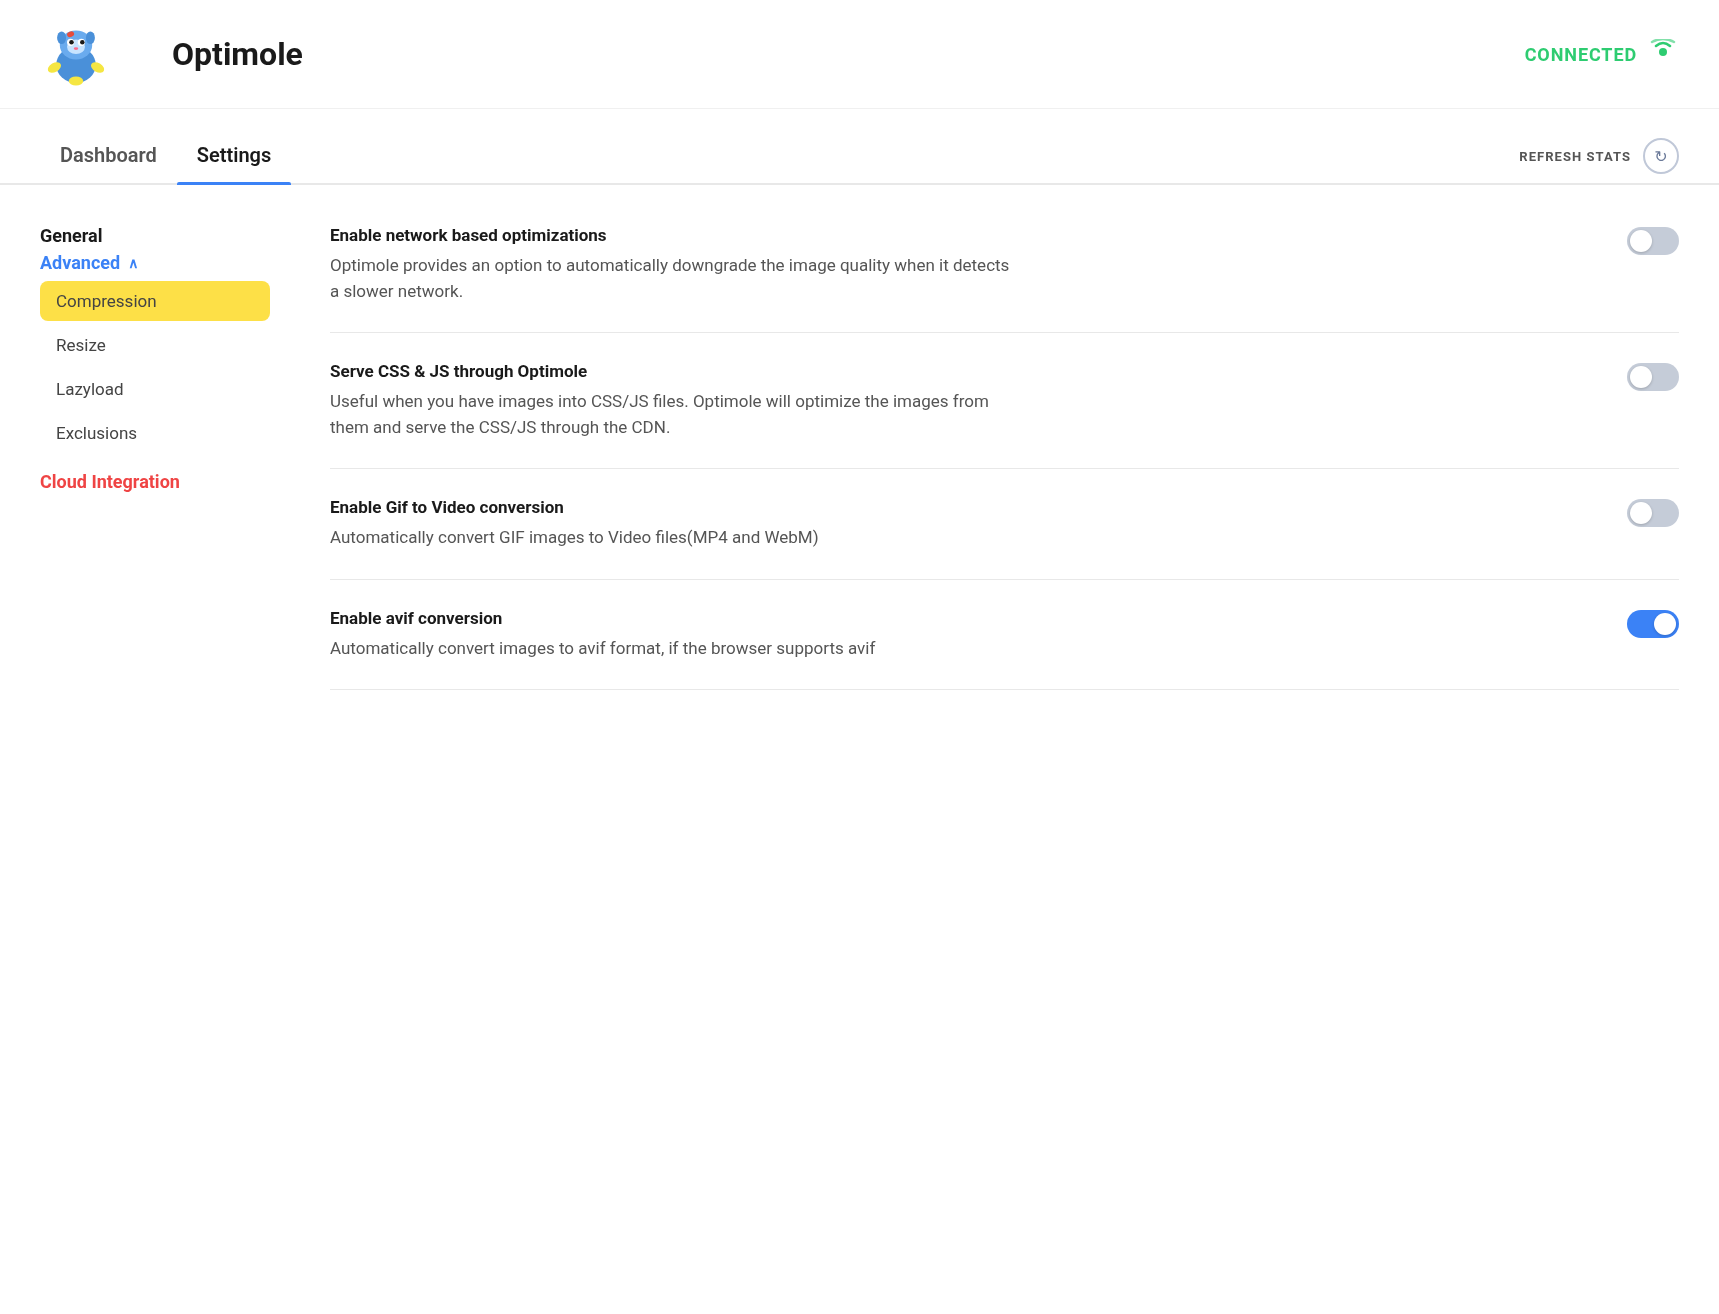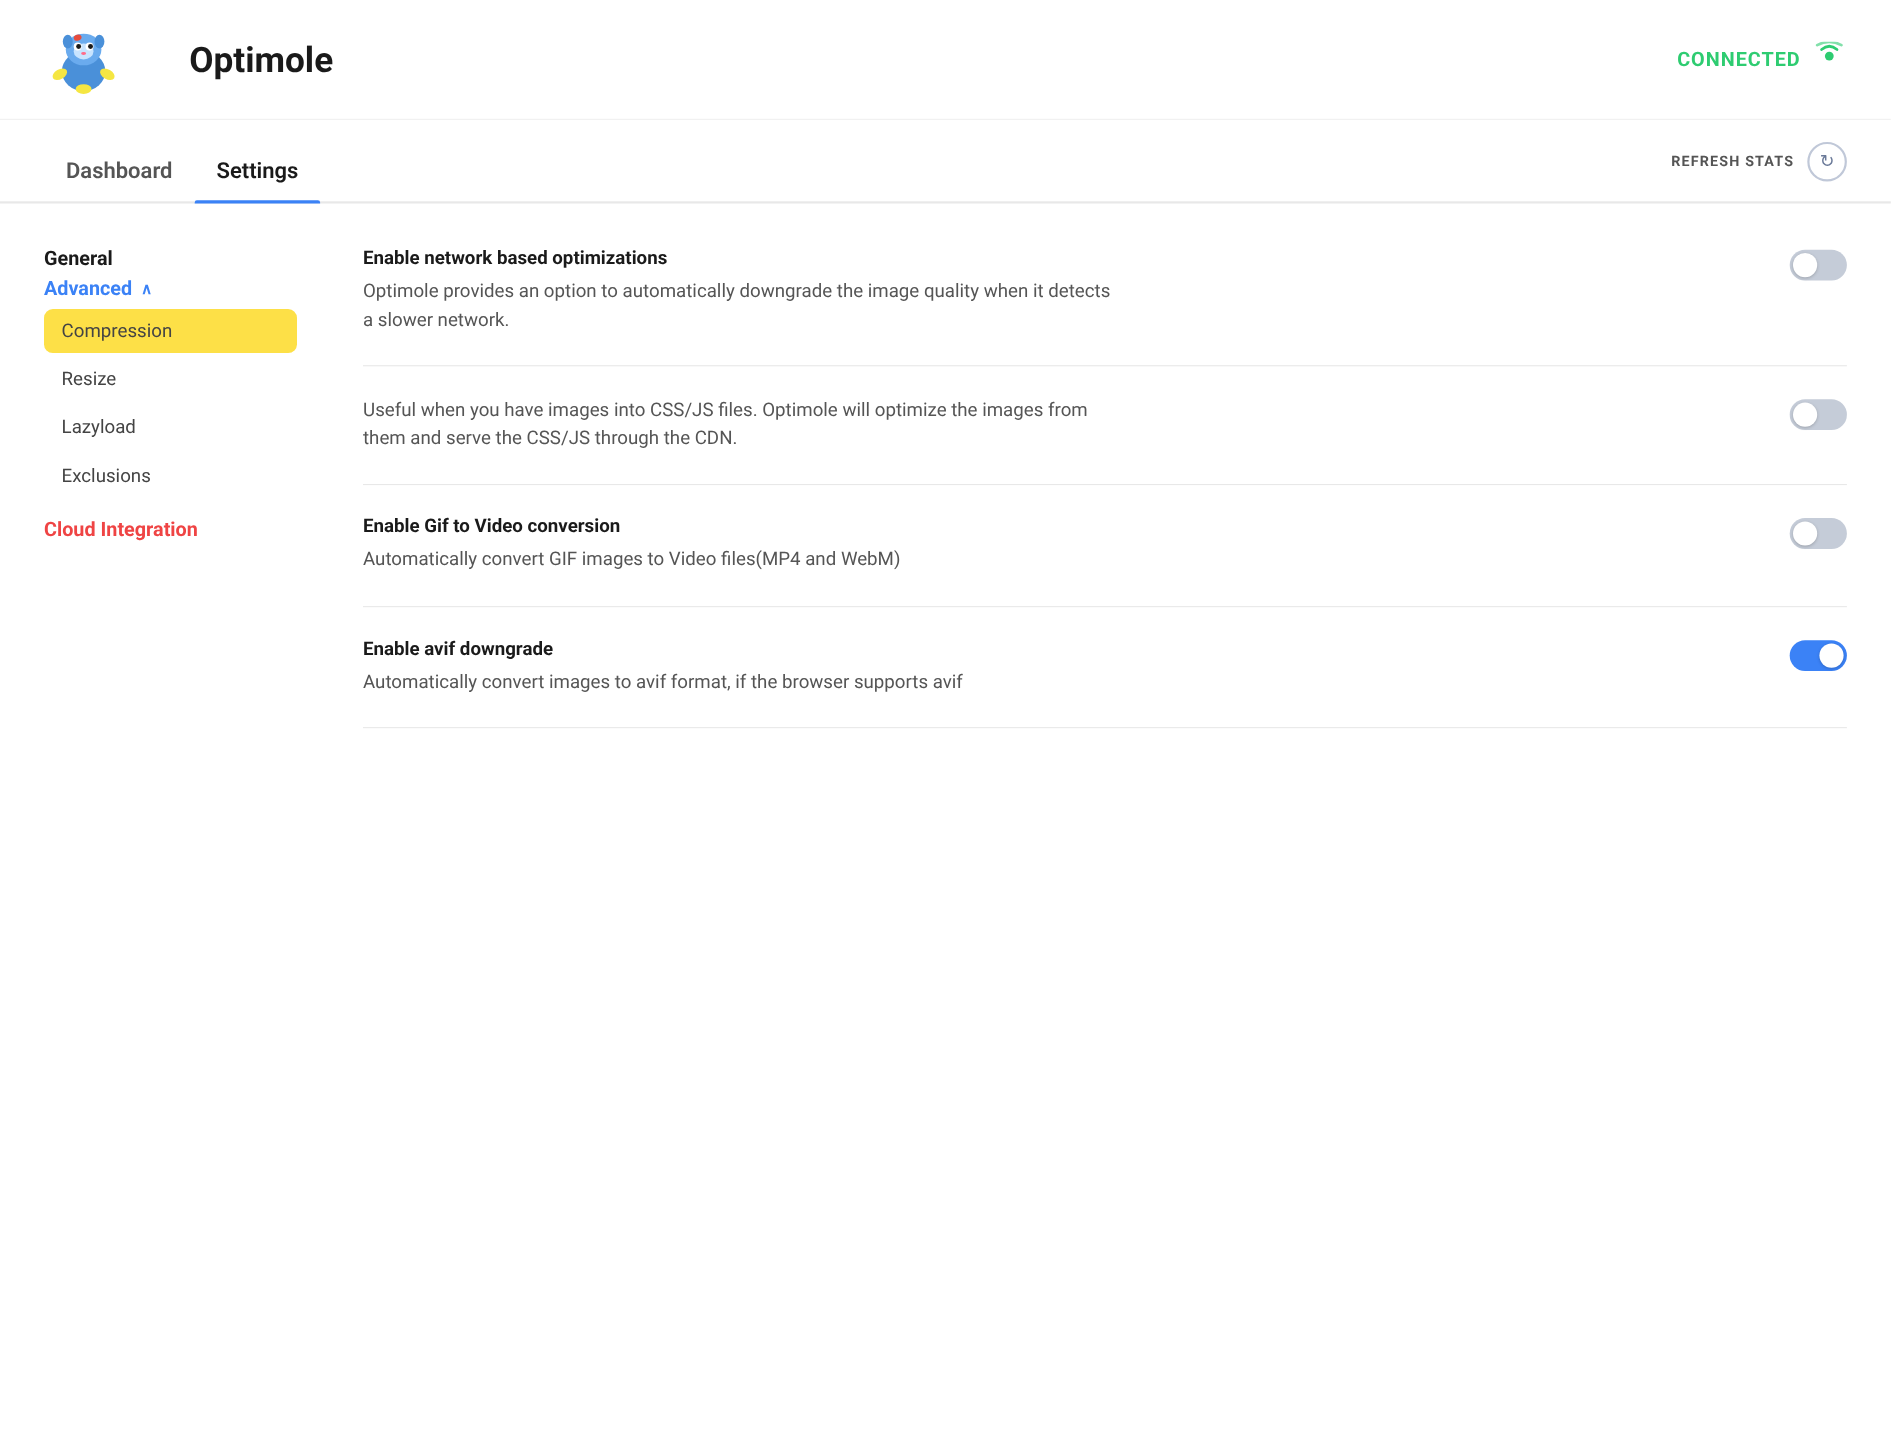--- a/index.html
+++ b/index.html
@@ -43,21 +43,21 @@
       letter-spacing: 0.05em;
     }
     .signal-icon {
       font-size: 22px;
       color: #2ecc71;
     }
 
     
     .tabs-container {
       display: flex;
-      align-items: flex-start;
+      align-items: center;
       padding: 0 40px;
       border-bottom: 2px solid #e8e8e8;
       margin-top: 20px;
       position: relative;
     }
     .tab {
       font-size: 20px;
       font-weight: 600;
       padding: 14px 20px 16px;
       cursor: pointer;
@@ -308,20 +308,21 @@
         <div class="settings-item-desc">Optimole provides an option to automatically downgrade the image quality when it detects a slower network.</div>
       </div>
       <label class="toggle">
         <input type="checkbox" style="">
         <span class="toggle-slider"></span>
       </label>
     </div>
 
     <div class="settings-item">
       <div class="settings-item-text">
+        <div class="settings-item-title">Serve CSS &amp; JS through Optimole</div>
         <div class="settings-item-desc">Useful when you have images into CSS/JS files. Optimole will optimize the images from them and serve the CSS/JS through the CDN.</div>
       </div>
       <label class="toggle">
         <input type="checkbox" style="">
         <span class="toggle-slider"></span>
       </label>
     </div>
 
     <div class="settings-item">
       <div class="settings-item-text">
@@ -329,21 +330,21 @@
         <div class="settings-item-desc">Automatically convert GIF images to Video files(MP4 and WebM)</div>
       </div>
       <label class="toggle">
         <input type="checkbox" style="">
         <span class="toggle-slider"></span>
       </label>
     </div>
 
     <div class="settings-item">
       <div class="settings-item-text">
-        <div class="settings-item-title">Enable avif downgrade</div>
+        <div class="settings-item-title">Enable avif conversion</div>
         <div class="settings-item-desc">Automatically convert images to avif format, if the browser supports avif</div>
       </div>
       <label class="toggle">
         <input type="checkbox" checked="" style="">
         <span class="toggle-slider"></span>
       </label>
     </div>
 
   </main>
 </div>

